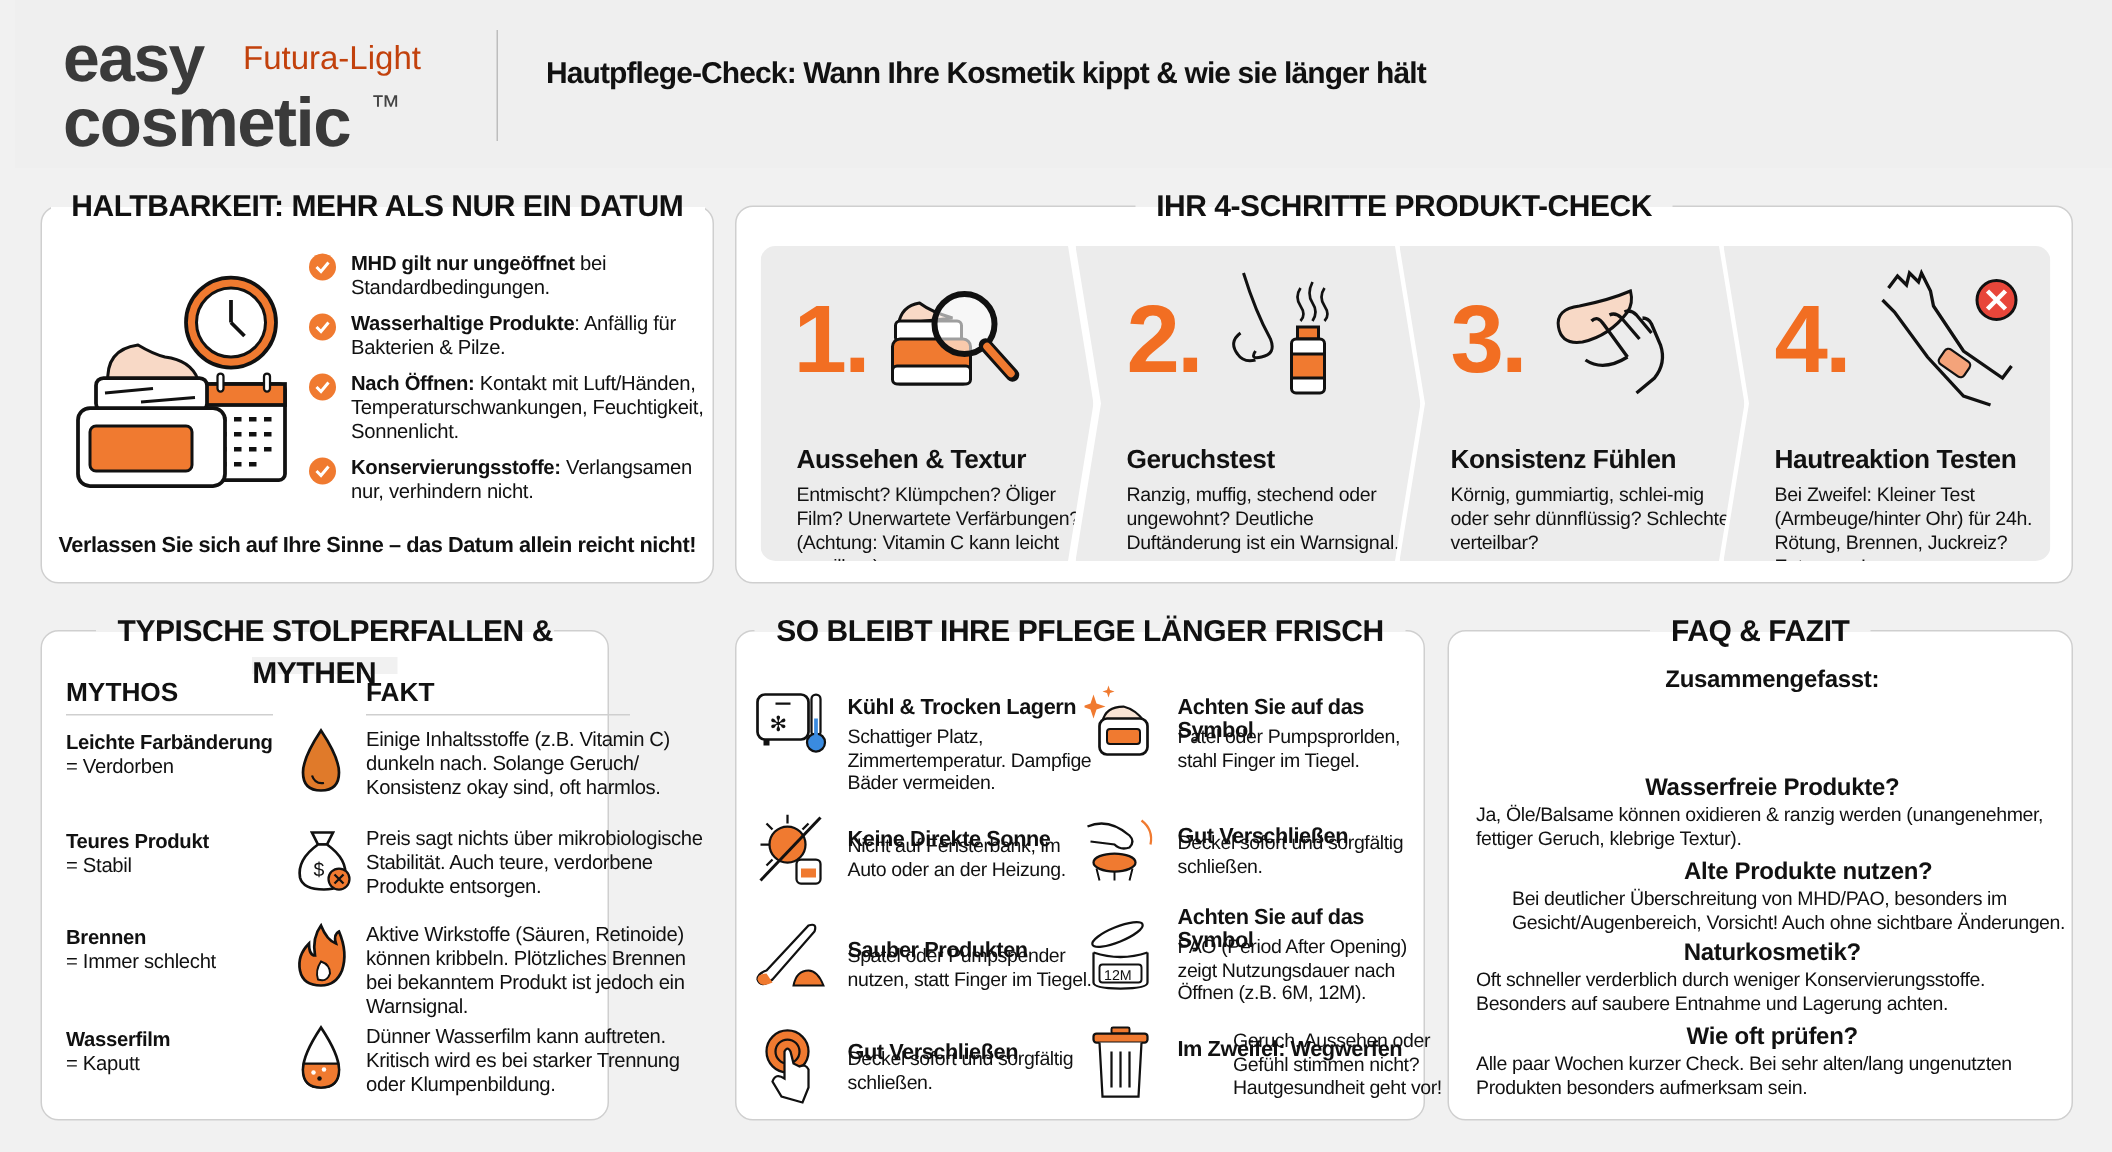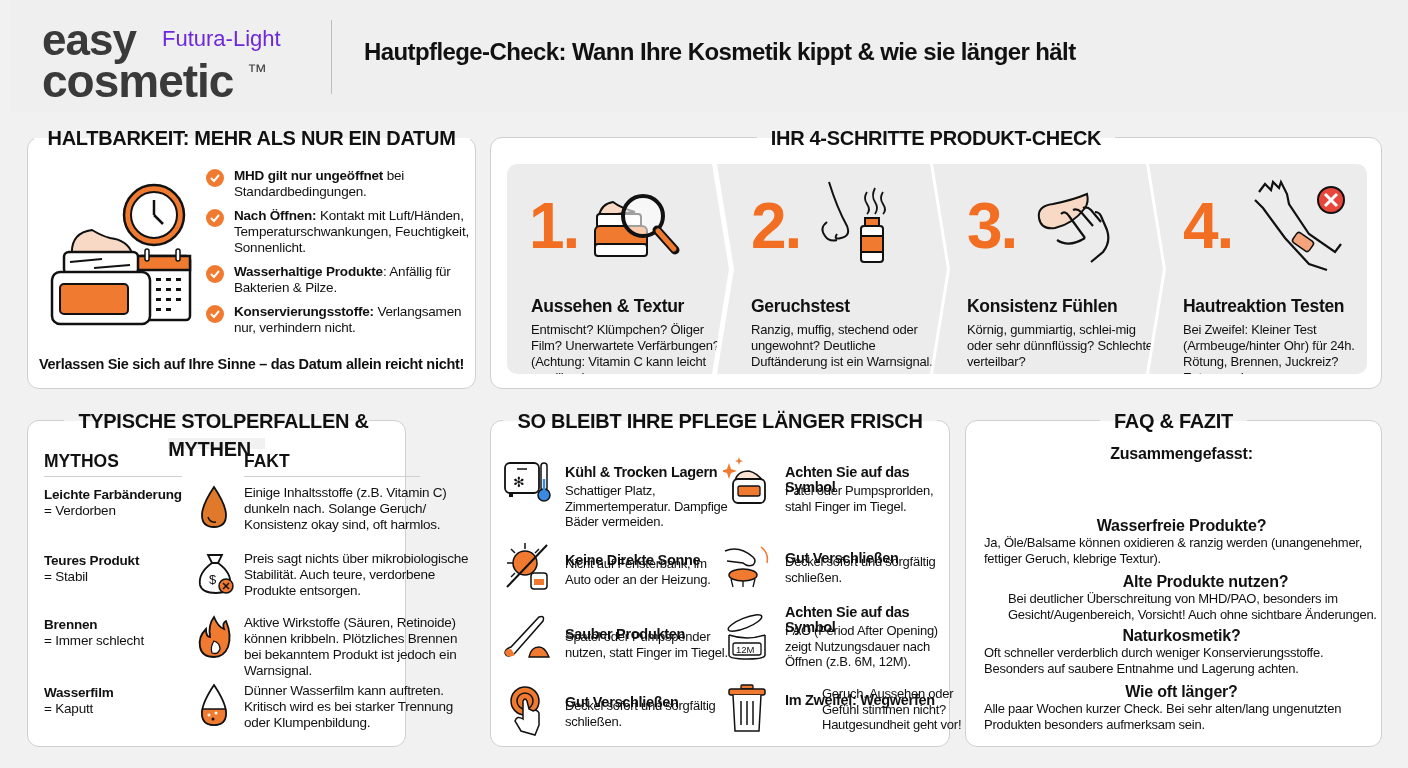--- a/index.html
+++ b/index.html
@@ -3,25 +3,25 @@
 <meta charset="utf-8">
 <style>
   * { box-sizing: border-box; margin: 0; padding: 0; }
   html, body { width: 1408px; height: 768px; overflow: hidden; }
   body { background: #f1f1f1; font-family: "Liberation Sans", "DejaVu Sans", sans-serif; color: #111; position: relative; }
 
   
   .header { position: absolute; left: 0; top: 0; width: 1408px; height: 112px; background: #efefef; margin-left: 10px; }
   .logo { position: absolute; left: 32px; top: 16px; width: 270px; height: 80px; color: #3a3a3a; }
   .logo .easy { position: absolute; left: 0; top: 0; font-size: 44px; font-weight: bold; letter-spacing: -1px; line-height: 48px; }
-  .logo .sub { position: absolute; left: 120px; top: 10px; font-size: 22px; color: #6d28d9; line-height: 26px; }
+  .logo .sub { position: absolute; left: 120px; top: 10px; font-size: 22px; color: #c2410c; line-height: 26px; }
   .logo .cosmetic { position: absolute; left: 0; top: 40px; font-size: 46px; font-weight: bold; letter-spacing: -1px; line-height: 50px; }
   .logo .tm { position: absolute; left: 205px; top: 44px; font-size: 20px; color: #444; }
   .vdivider { position: absolute; left: 321px; top: 20px; width: 1px; height: 74px; background: #bdbdbd; }
-  .title { position: absolute; left: 354px; top: 38px; font-size: 24px; font-weight: bold; letter-spacing: -0.6px; white-space: nowrap; }
+  .title { position: absolute; left: 354px; top: 38px; font-size: 20px; font-weight: bold; letter-spacing: -0.6px; white-space: nowrap; }
 
   
   .panel { position: absolute; background: #fff; border: 1.5px solid #cfcfcf; border-radius: 12px; }
   .panel-title { position: absolute; top: -14px; left: 0; right: 0; text-align: center; height: 28px; }
   .panel-title span { background: linear-gradient(to bottom, #f1f1f1 50%, #fff 50%); padding: 0 14px; font-size: 20px; font-weight: bold; line-height: 28px; letter-spacing: -0.3px; }
 
   #p1 { left: 27px; top: 137px; width: 449px; height: 252px; }
   #p2 { left: 490px; top: 137px; width: 892px; height: 252px; }
   #p3 { left: 27px; top: 420px; width: 379px; height: 327px; }
   #p4 { left: 490px; top: 420px; width: 460px; height: 327px; }
@@ -129,29 +129,29 @@
           </svg>
         </span>
       <b>MHD gilt nur ungeöffnet</b><span> bei Standardbedingungen.</span>
     </div>
     <div class="p1-item">
       <span class="check">
           <svg width="12" height="12" viewBox="0 0 12 12">
             <path d="M2 6 L5 9 L10 3" stroke="#fff" stroke-width="2" fill="none"></path>
           </svg>
         </span>
-      <b>Nach Öffnen:</b><span> Kontakt mit Luft/Händen, Temperaturschwankungen, Feuchtigkeit, Sonnenlicht.</span>
+      <b>Wasserhaltige Produkte</b><span>: Anfällig für Bakterien &amp; Pilze.</span>
     </div>
     <div class="p1-item">
       <span class="check">
           <svg width="12" height="12" viewBox="0 0 12 12">
             <path d="M2 6 L5 9 L10 3" stroke="#fff" stroke-width="2" fill="none"></path>
           </svg>
         </span>
-      <b>Wasserhaltige Produkte</b><span>: Anfällig für Bakterien &amp; Pilze.</span>
+      <b>Nach Öffnen:</b><span> Kontakt mit Luft/Händen, Temperaturschwankungen, Feuchtigkeit, Sonnenlicht.</span>
     </div>
     <div class="p1-item">
       <span class="check">
           <svg width="12" height="12" viewBox="0 0 12 12">
             <path d="M2 6 L5 9 L10 3" stroke="#fff" stroke-width="2" fill="none"></path>
           </svg>
         </span>
       <b>Konservierungsstoffe:</b><span> Verlangsamen nur, verhindern nicht.</span>
     </div>
   </div>
@@ -412,16 +412,16 @@
   </div>
   <div class="faq" style="top:152px;margin-left:24px;">
     <div class="q">Alte Produkte nutzen?</div>
     <div class="a">Bei deutlicher Überschreitung von MHD/PAO, besonders im Gesicht/Augenbereich, Vorsicht! Auch ohne sichtbare Änderungen.</div>
   </div>
   <div class="faq" style="top:206px;">
     <div class="q">Naturkosmetik?</div>
     <div class="a">Oft schneller verderblich durch weniger Konservierungsstoffe. Besonders auf saubere Entnahme und Lagerung achten.</div>
   </div>
   <div class="faq" style="top:262px;">
-    <div class="q">Wie oft länger?</div>
+    <div class="q">Wie oft prüfen?</div>
     <div class="a">Alle paar Wochen kurzer Check. Bei sehr alten/lang ungenutzten Produkten besonders aufmerksam sein.</div>
   </div>
 </section>
 
 </body></html>

